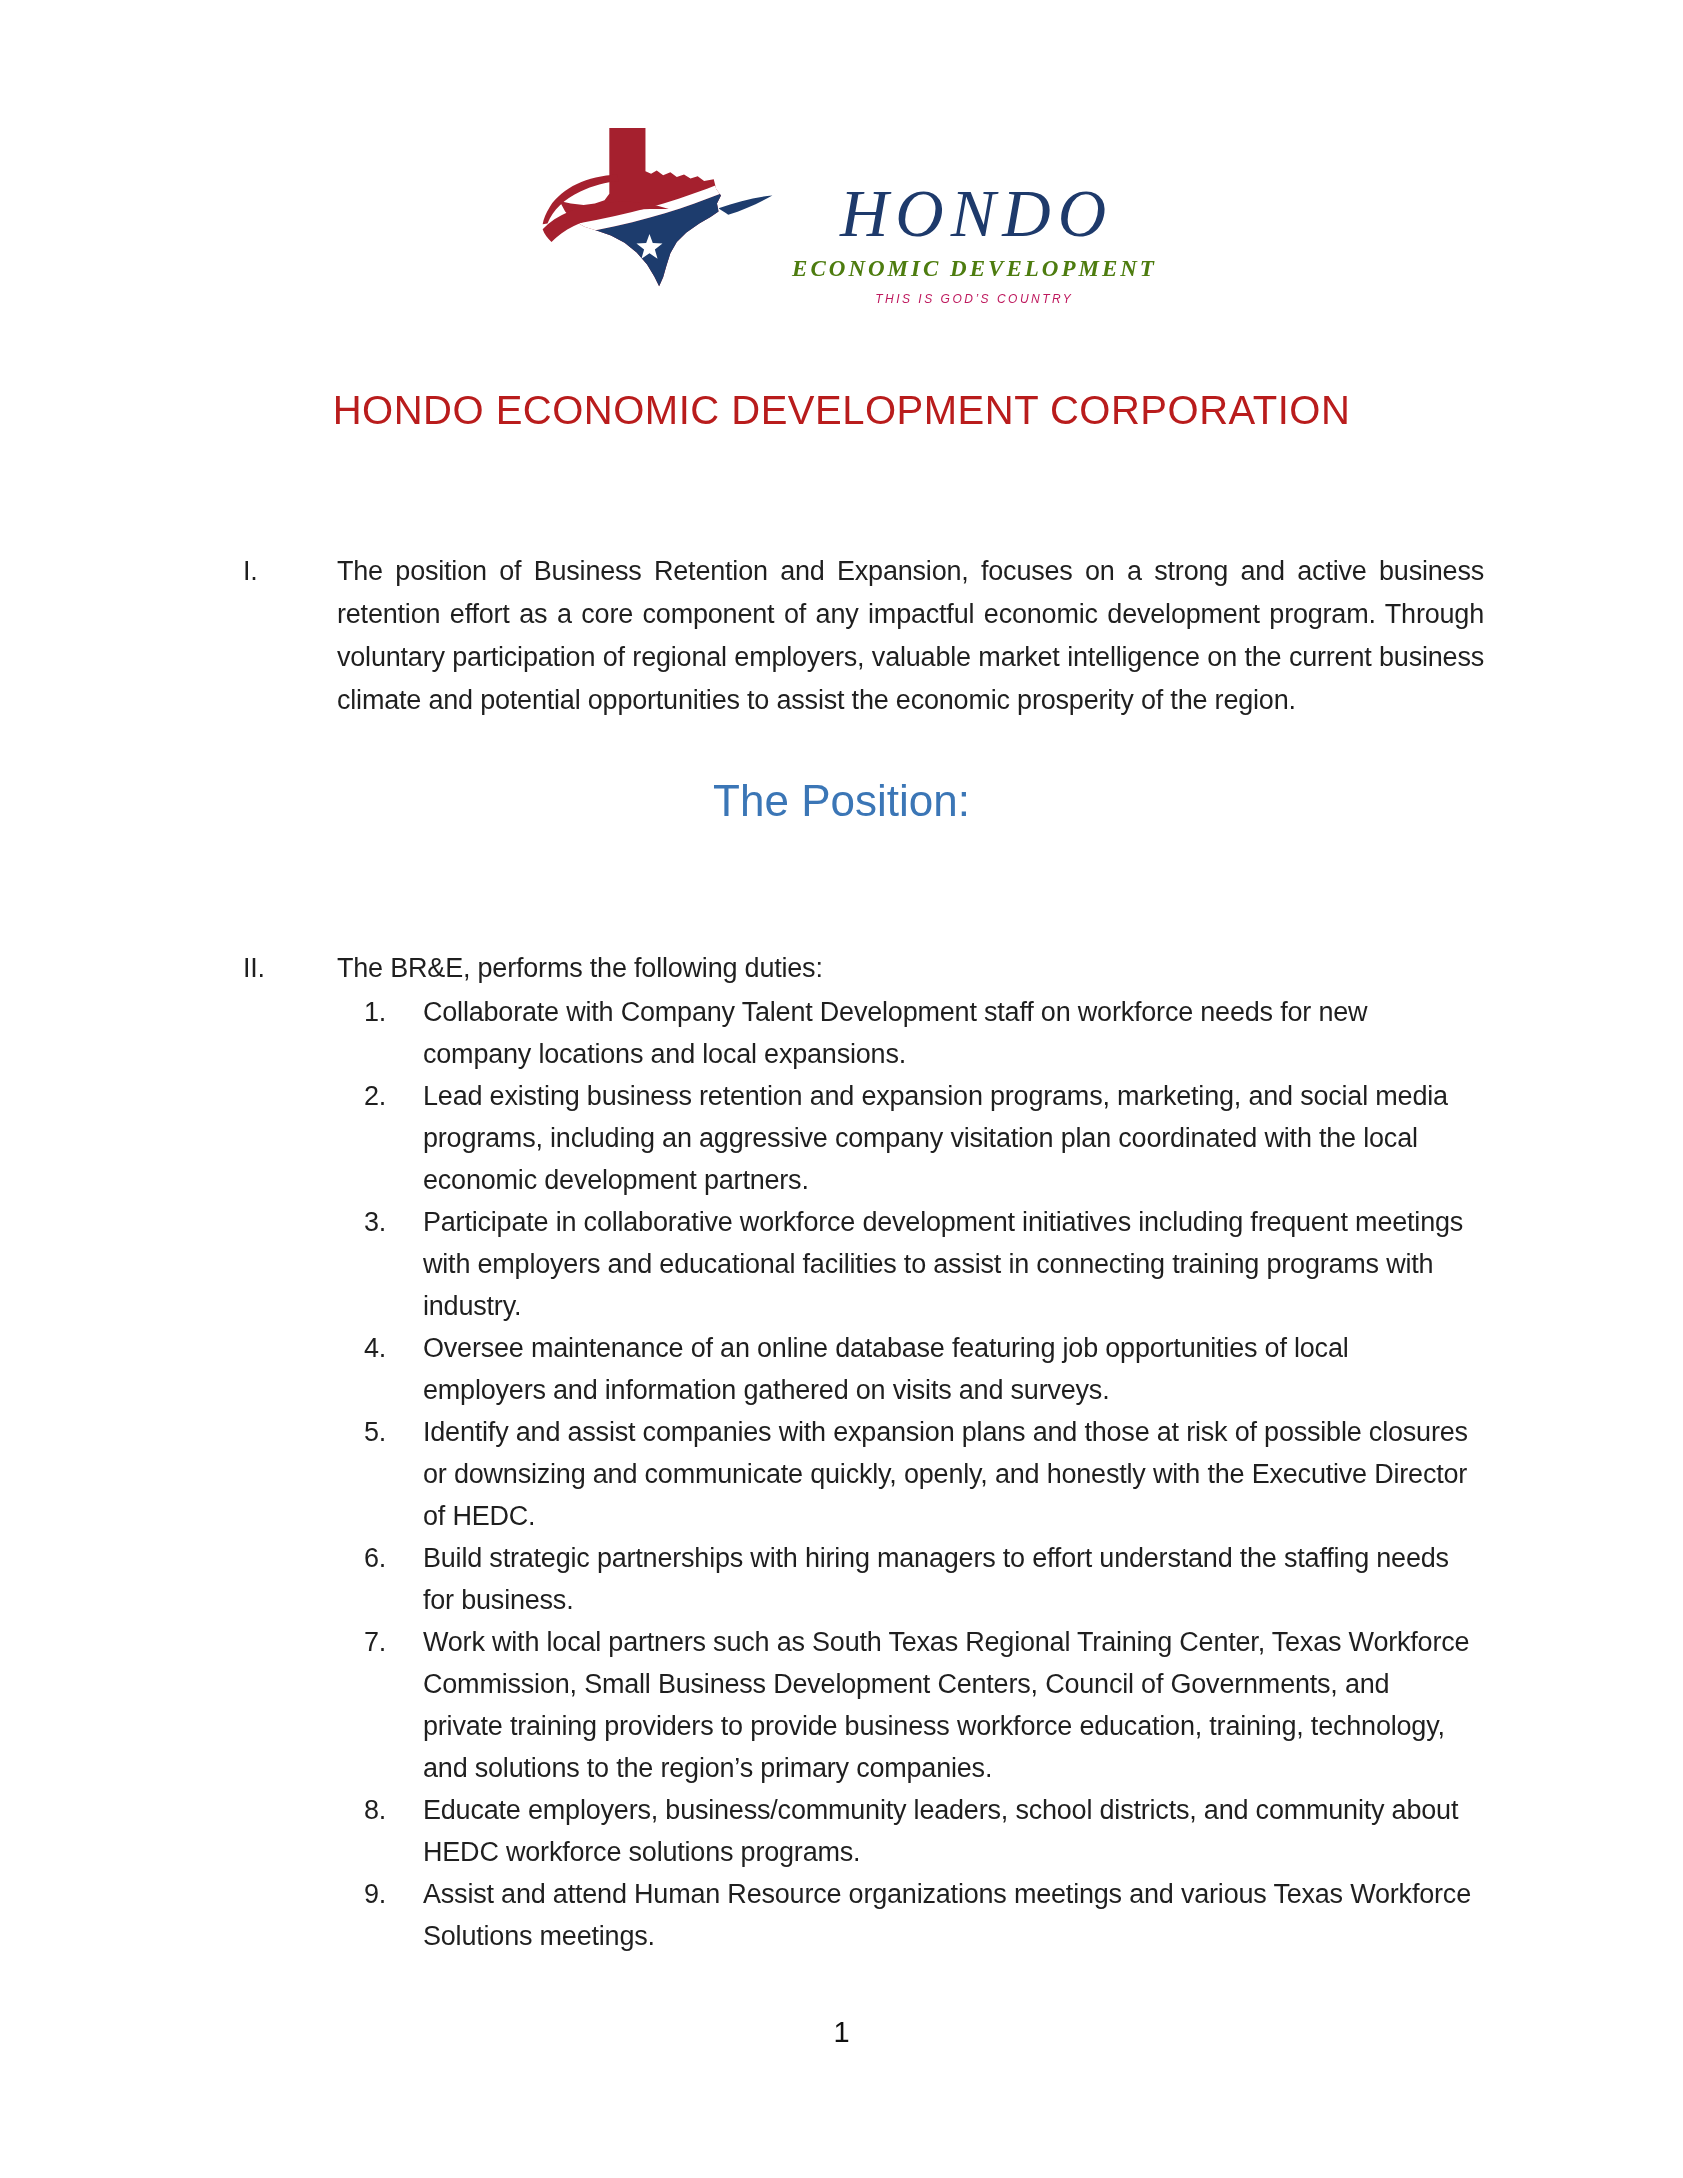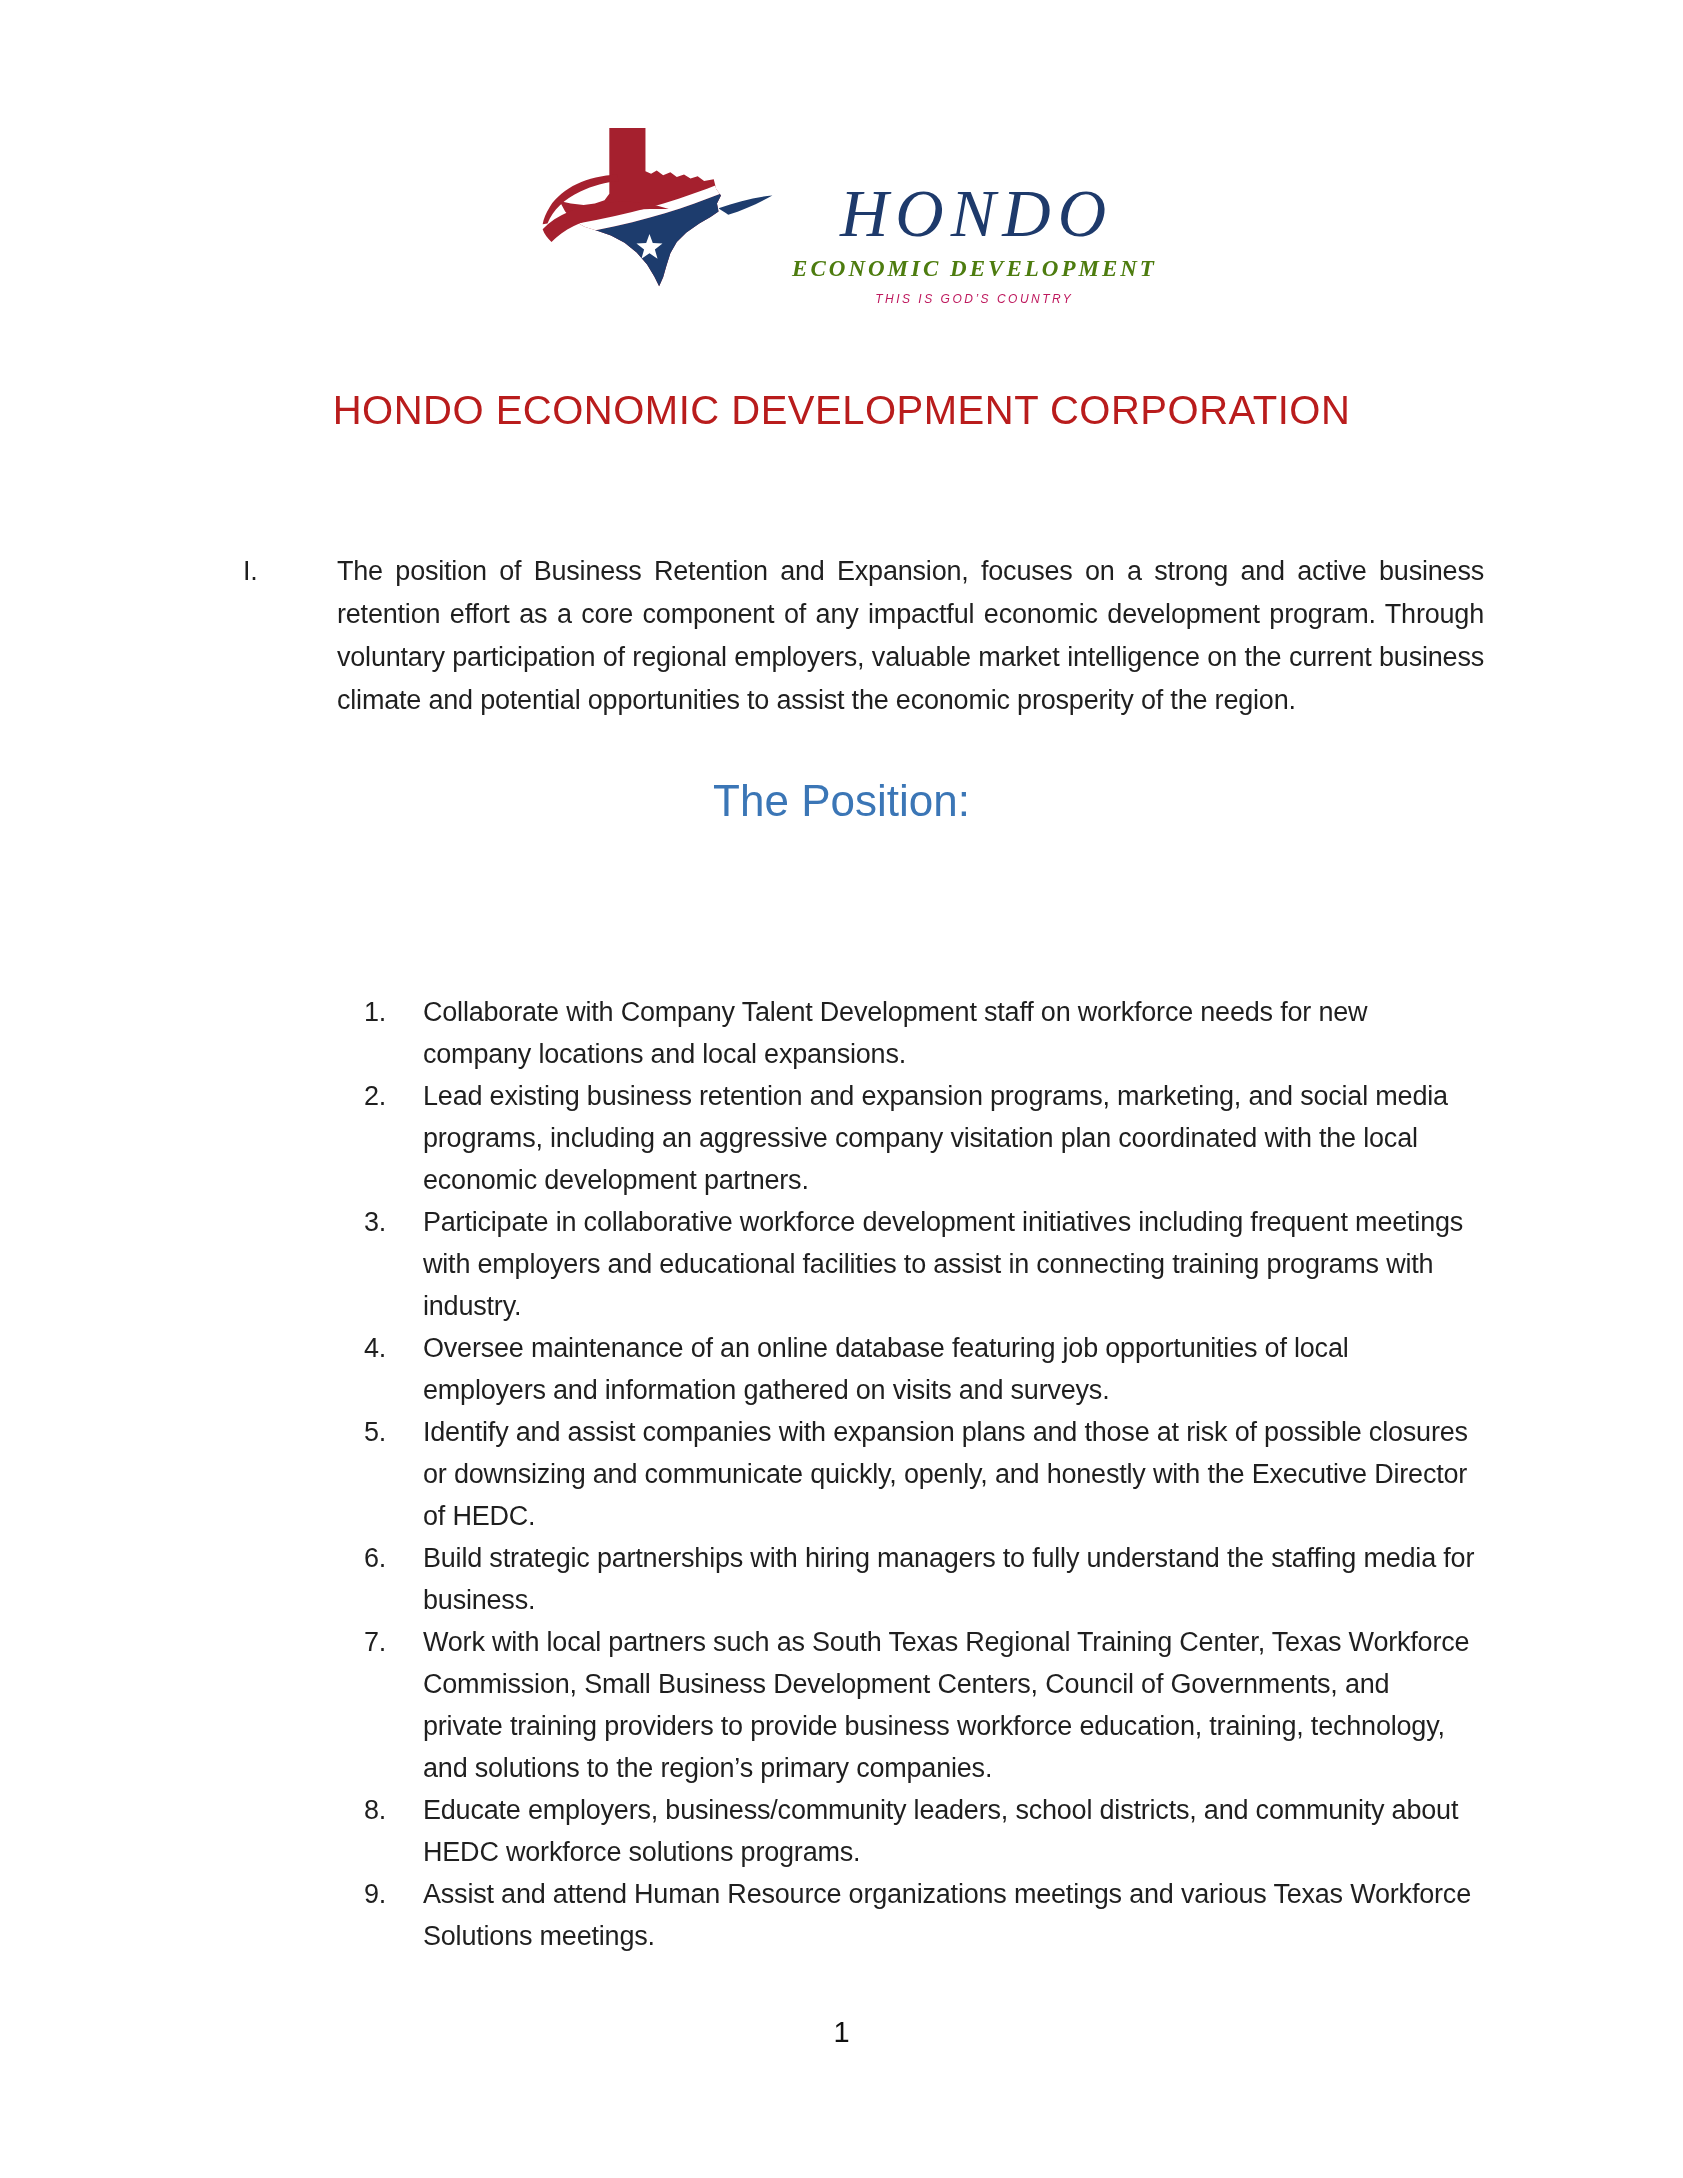--- a/index.html
+++ b/index.html
@@ -131,20 +131,24 @@
 
   <div class="doc-title">HONDO ECONOMIC DEVELOPMENT CORPORATION</div>
 
   <div class="sec sec-overview body-text">
     <div class="numeral">I.</div>
     <div class="sec-text">The position of Business Retention and Expansion, focuses on a strong and active business retention effort as a core component of any impactful economic development program. Through voluntary participation of regional employers, valuable market intelligence on the current business climate and potential opportunities to assist the economic prosperity of the region.</div>
   </div>
 
   <div class="pos-heading">The Position:</div>
 
+  <div class="sec sec-duties-lead body-text">
+    <div class="numeral">II.</div>
+    <div class="sec-text">The BR&amp;E, performs the following duties:</div>
+  </div>
 
   <div class="duties body-text">
       <div class="duty">
         <span class="li-num">1.</span>
         <span class="li-text">Collaborate with Company Talent Development staff on workforce needs for new company locations and local expansions.</span>
       </div>
       <div class="duty">
         <span class="li-num">2.</span>
         <span class="li-text">Lead existing business retention and expansion programs, marketing, and social media programs, including an aggressive company visitation plan coordinated with the local economic development partners.</span>
       </div>
@@ -155,21 +159,21 @@
       <div class="duty">
         <span class="li-num">4.</span>
         <span class="li-text">Oversee maintenance of an online database featuring job opportunities of local employers and information gathered on visits and surveys.</span>
       </div>
       <div class="duty">
         <span class="li-num">5.</span>
         <span class="li-text">Identify and assist companies with expansion plans and those at risk of possible closures or downsizing and communicate quickly, openly, and honestly with the Executive Director of HEDC.</span>
       </div>
       <div class="duty">
         <span class="li-num">6.</span>
-        <span class="li-text">Build strategic partnerships with hiring managers to fully understand the staffing media for business.</span>
+        <span class="li-text">Build strategic partnerships with hiring managers to effort understand the staffing needs for business.</span>
       </div>
       <div class="duty">
         <span class="li-num">7.</span>
         <span class="li-text">Work with local partners such as South Texas Regional Training Center, Texas Workforce Commission, Small Business Development Centers, Council of Governments, and private training providers to provide business workforce education, training, technology, and solutions to the region’s primary companies.</span>
       </div>
       <div class="duty">
         <span class="li-num">8.</span>
         <span class="li-text">Educate employers, business/community leaders, school districts, and community about HEDC workforce solutions programs.</span>
       </div>
       <div class="duty">

